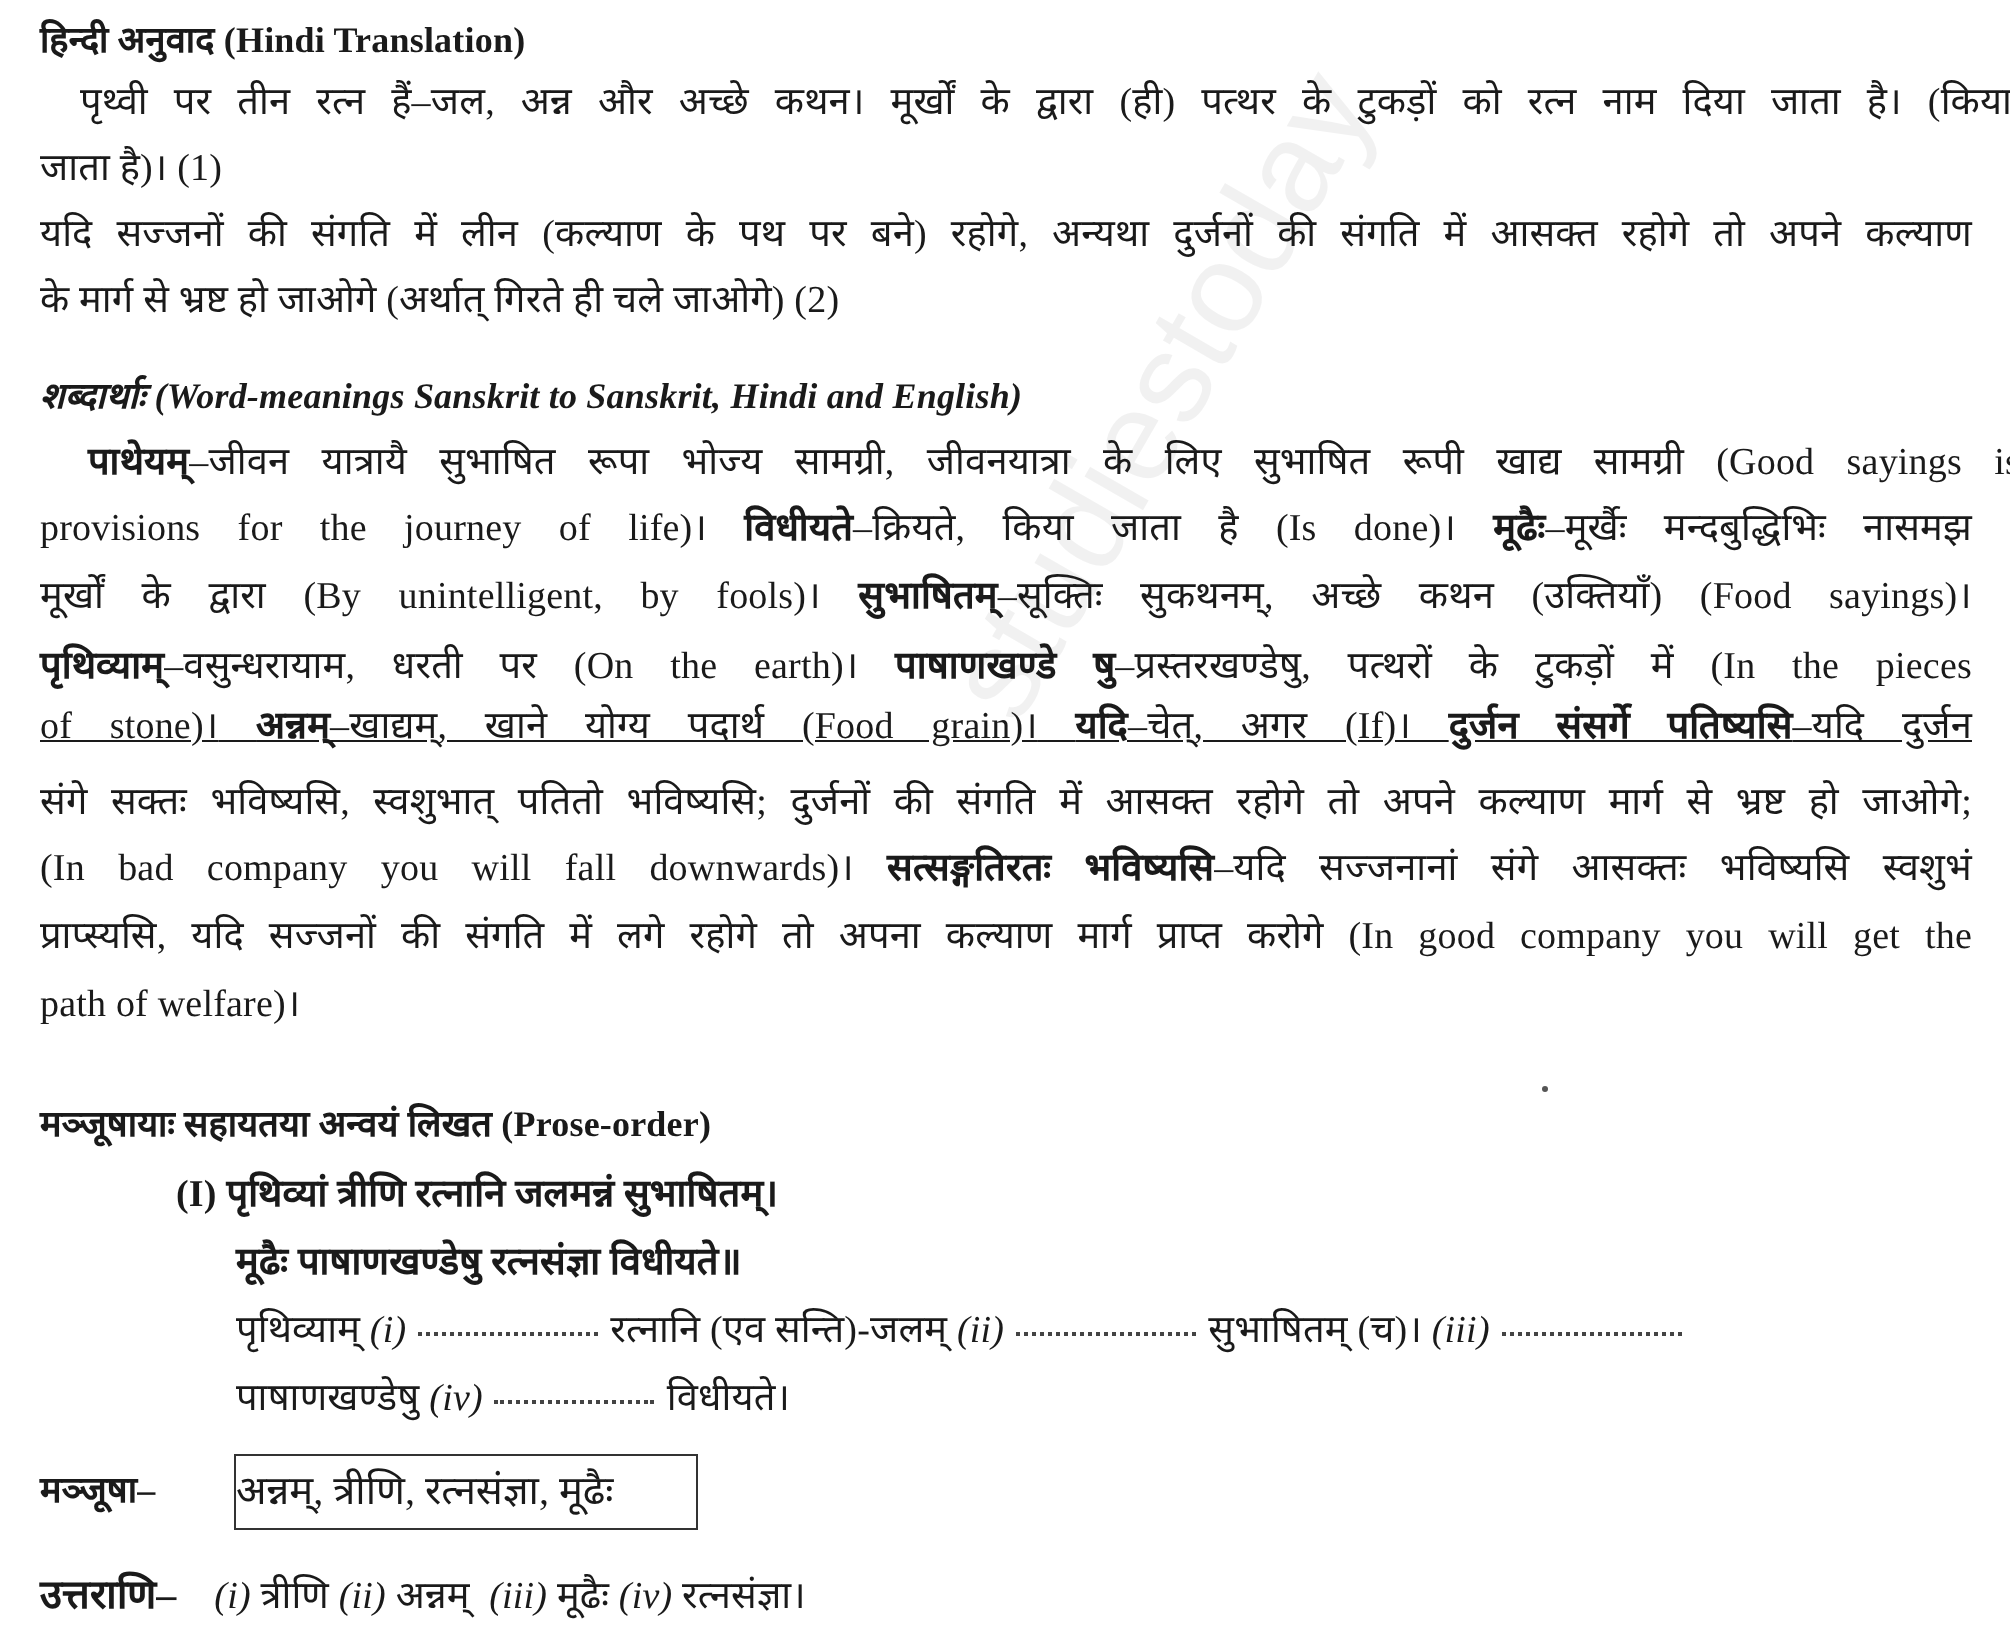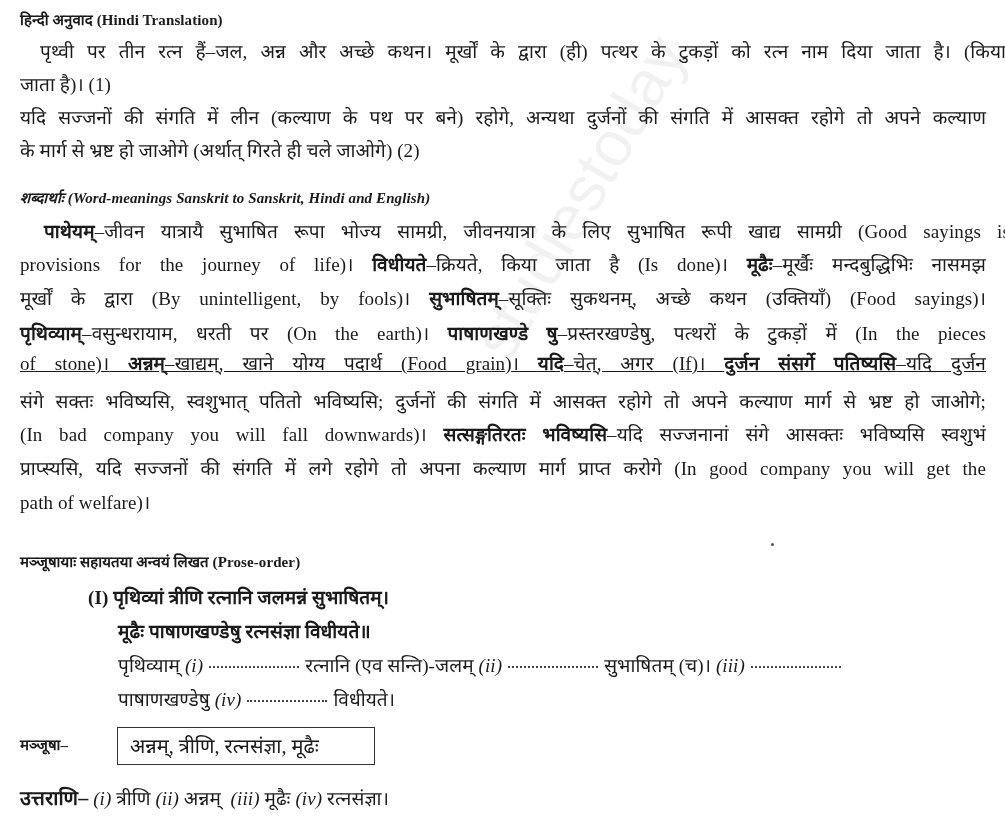--- a/index.html
+++ b/index.html
@@ -6,28 +6,28 @@
   body {
     width: 1005px; height: 821px; overflow: hidden; position: relative;
     background: #ffffff; color: #1a1a1a;
     font-family: "Liberation Serif", "DejaVu Serif", serif;
   }
   .line {
     position: absolute; left: 20px; white-space: nowrap;
     font-size: 19px; line-height: 24px; letter-spacing: 0.1px;
   }
   .just { width: 966px; text-align: justify; text-align-last: justify; }
-  .h { font-weight: bold; font-size: 15px; }
+  .h { font-weight: bold; font-size: 18px; }
   .b { font-weight: bold; }
   .it { font-style: italic; }
   .dots { display: inline-block; border-bottom: 2px dotted #444; height: 12px; vertical-align: top; margin: 0 6px; }
   .box {
-    position: absolute; left: 117px; top: 727px; width: 258px; height: 38px;
+    position: absolute; left: 117px; top: 727px; width: 232px; height: 38px;
     border: 1.5px solid #333; box-sizing: border-box;
-    font-size: 20px; line-height: 36px; padding-left: 12px; white-space: nowrap;
+    font-size: 20px; line-height: 36px; white-space: nowrap;
   }
   .watermark {
     position: absolute; left: 400px; top: 160px; transform: rotate(-60deg);
     font-family: "Liberation Sans", sans-serif; font-size: 64px; color: #000;
     opacity: 0.05; white-space: nowrap; pointer-events: none;
   }
   .speck { position: absolute; width: 3px; height: 3px; background: #555; border-radius: 50%; }
 </style>
 </head>
 <body>
@@ -87,18 +87,18 @@
 </div>
 <div class="line" style="top:688px; left:118px;">
   <span>पाषाणखण्डेषु</span>
   <span class="it">(iv)</span><span class="dots" style="width:80px"></span><span>विधीयते।</span>
 </div>
 
 <div class="line h" style="top:733px;">मञ्जूषा–</div>
 <div class="box">अन्नम्, त्रीणि, रत्नसंज्ञा, मूढैः</div>
 
 <div class="line" style="top:786px;">
-  <span class="b" style="font-size:20px; ">उत्तराणि–</span>
+  <span class="b" style="font-size:20px; margin-right:14px;">उत्तराणि–</span>
   <span class="it">(i)</span> <span>त्रीणि</span>
   <span class="it">(ii)</span> <span>अन्नम्</span>&nbsp;
   <span class="it">(iii)</span> <span>मूढैः</span>
   <span class="it">(iv)</span> <span>रत्नसंज्ञा।</span>
 </div>
 
 </body></html>

